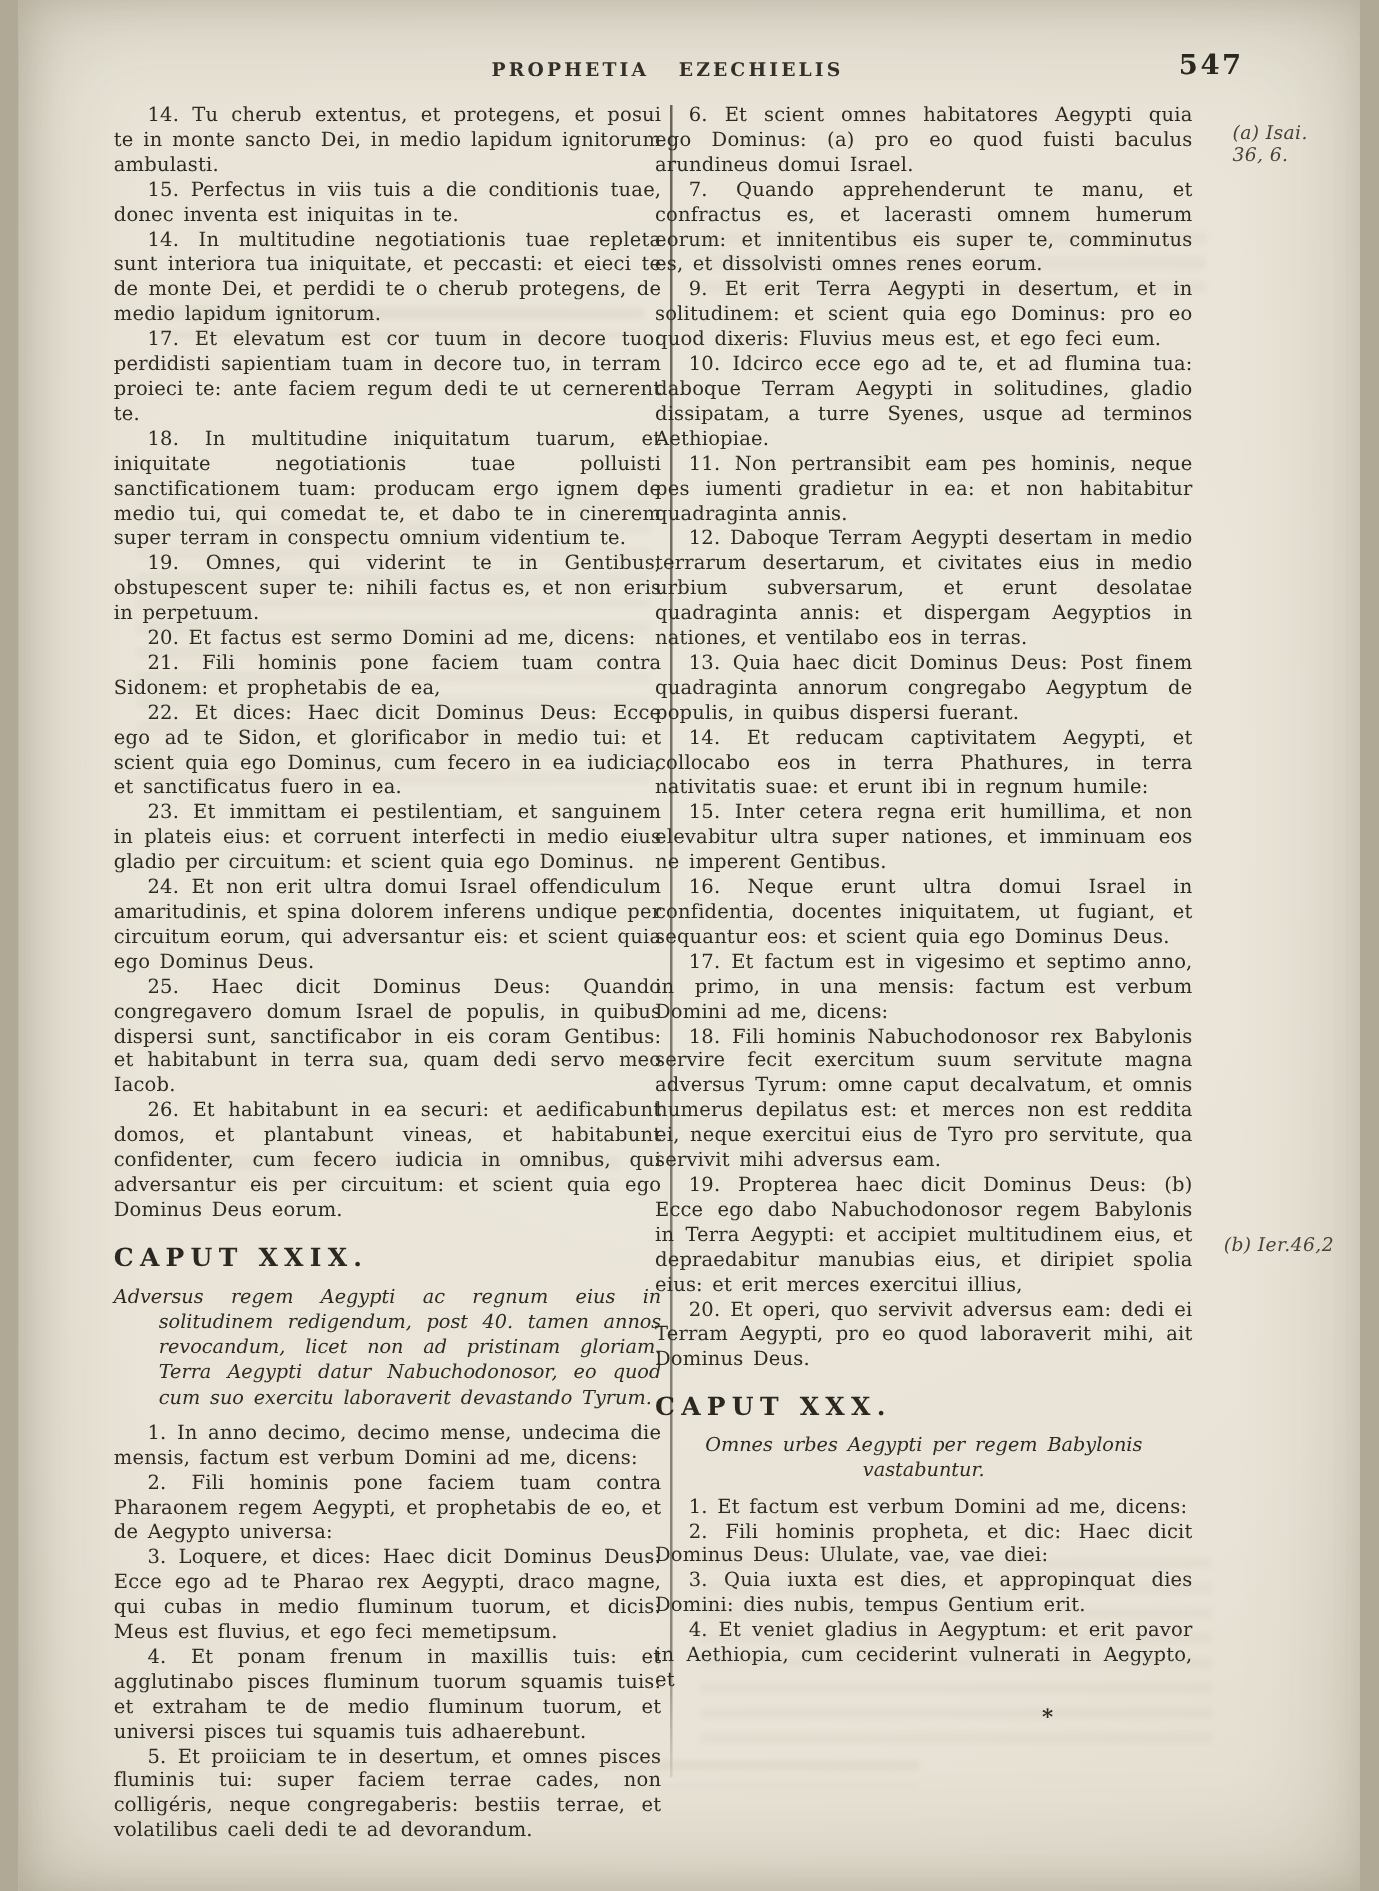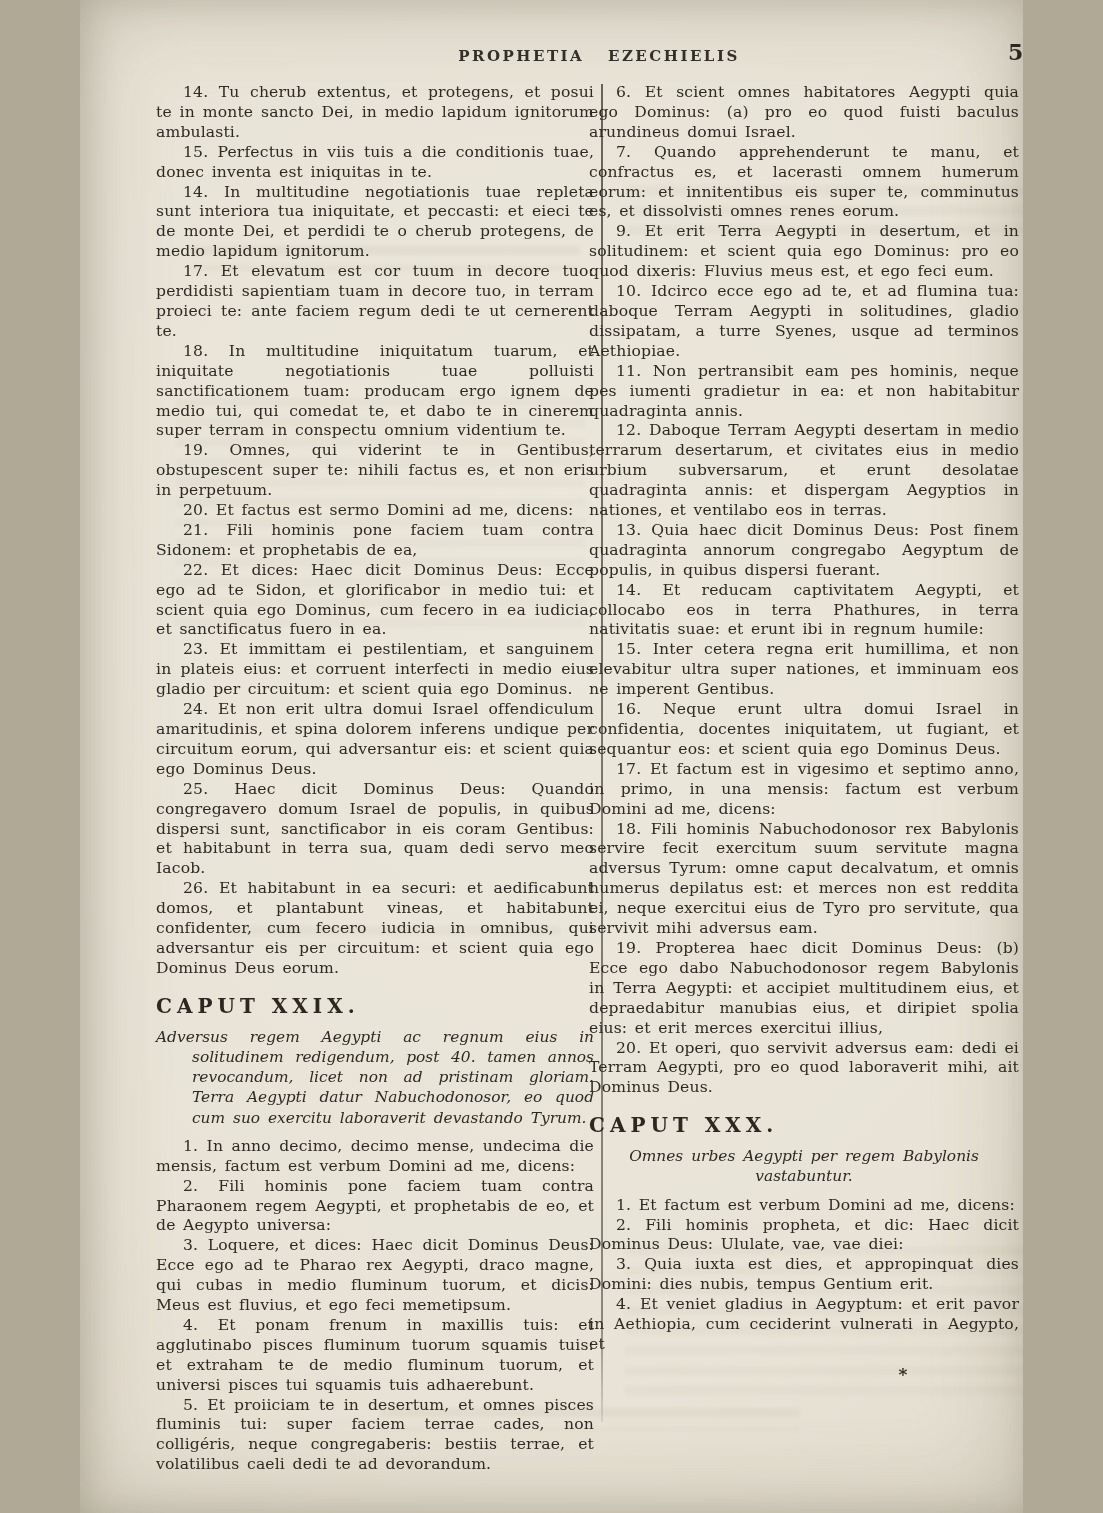--- a/index.html
+++ b/index.html
@@ -1,18 +1,18 @@
 <!DOCTYPE html>
 <html><head>
 <meta charset="utf-8">
 <style>
   html,body { margin:0; padding:0; background:#b0a996; }
   .page {
     position:relative;
-    width:943px; height:1513px;
+    width:1073px; height:1513px;
     margin:0 auto;
     background:
       radial-gradient(ellipse 120% 90% at 48% 42%, #ece7db 0%, #e8e3d6 55%, #e0dacb 85%, #d6cfbe 100%);
     box-shadow: inset 0 0 90px rgba(95,85,60,.28), inset 8px 0 30px rgba(95,85,60,.18);
     font-family:"DejaVu Serif","Liberation Serif",serif;
     color:#2d2a24;
     overflow:hidden;
   }
   .header-title {
     position:absolute; top:47px; left:76px; width:886px;

